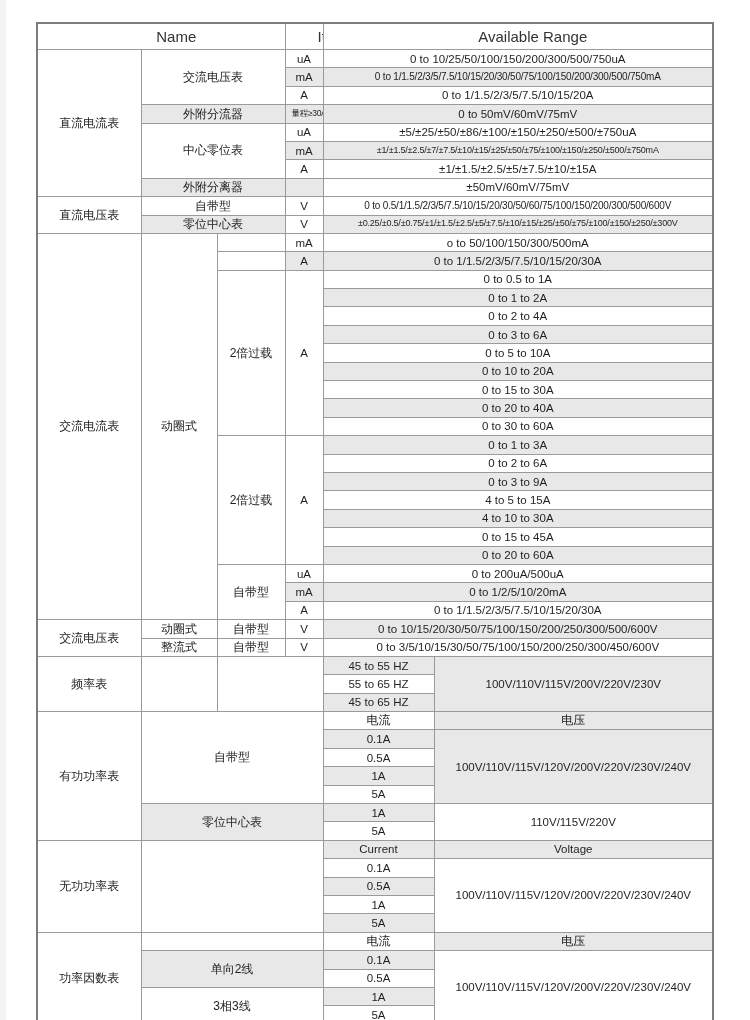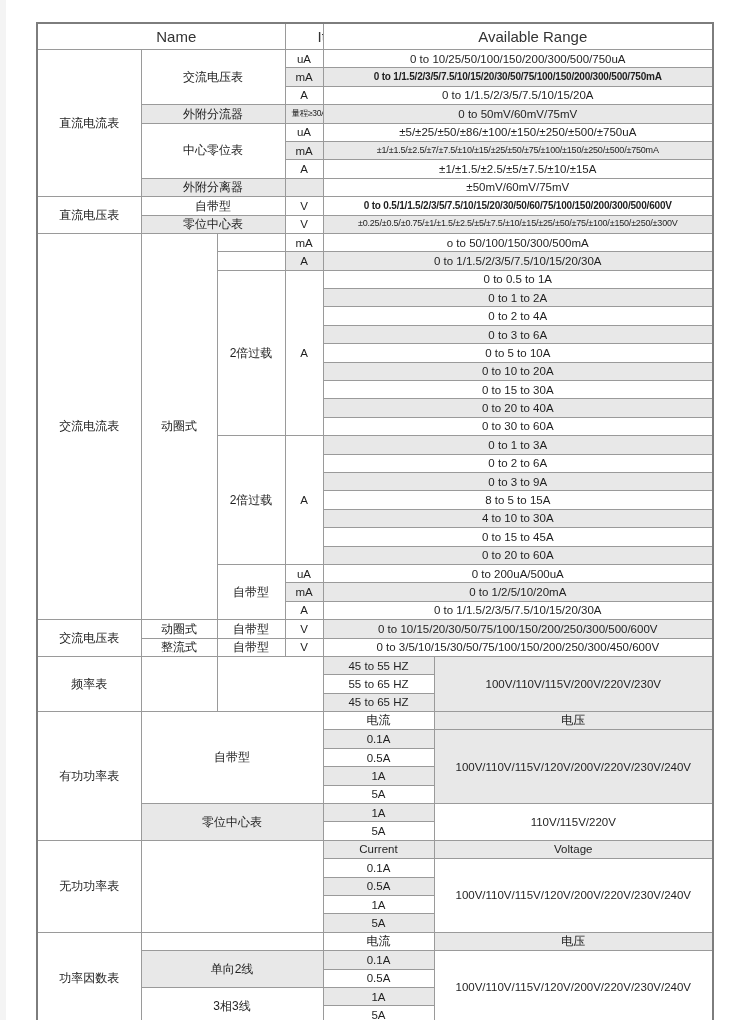--- a/index.html
+++ b/index.html
@@ -5,21 +5,21 @@
   html,body{margin:0;padding:0;background:#ffffff;}
   body{width:750px;height:1020px;position:relative;font-family:"Liberation Sans",sans-serif;}
   .page-edge{position:absolute;left:0;top:0;width:6px;height:1020px;background:#f4f4f4;}
   table.spec{position:absolute;left:36px;top:22px;width:676px;border-collapse:collapse;table-layout:fixed;
     border:2px solid #7d7d7d;}
   td{border:1px solid #9a9a9a;text-align:center;vertical-align:middle;height:17.4px;
     font-size:11.5px;color:#1f1f1f;padding:0 2px;line-height:1.05;overflow:hidden;white-space:nowrap;}
   tr.hdr td{height:25px;font-size:15px;color:#333;padding-left:32px;}
   .g{background:#e8e8e8;}
   .cjk{font-size:12px;}
-  .sm10{font-size:10px;letter-spacing:-0.2px;font-weight:bold;}
+  .sm10{font-size:10px;letter-spacing:-0.2px;}
   .sm9{font-size:9px;letter-spacing:-0.2px;}
   .tiny{font-size:8.5px;letter-spacing:-0.3px;padding-left:6px;}
 </style>
 </head>
 <body>
 
 <div class="page-edge"></div>
 
 <table class="spec">
   <colgroup>
@@ -134,21 +134,21 @@
     <td rowspan="7">A</td>
     <td colspan="2" class="g">0 to 1 to 3A</td>
   </tr>
   <tr>
         <td colspan="2">0 to 2 to 6A</td>
       </tr>
   <tr>
         <td colspan="2" class="g">0 to 3 to 9A</td>
       </tr>
   <tr>
-        <td colspan="2">8 to 5 to 15A</td>
+        <td colspan="2">4 to 5 to 15A</td>
       </tr>
   <tr>
         <td colspan="2" class="g">4 to 10 to 30A</td>
       </tr>
   <tr>
         <td colspan="2">0 to 15 to 45A</td>
       </tr>
   <tr>
         <td colspan="2" class="g">0 to 20 to 60A</td>
       </tr>

